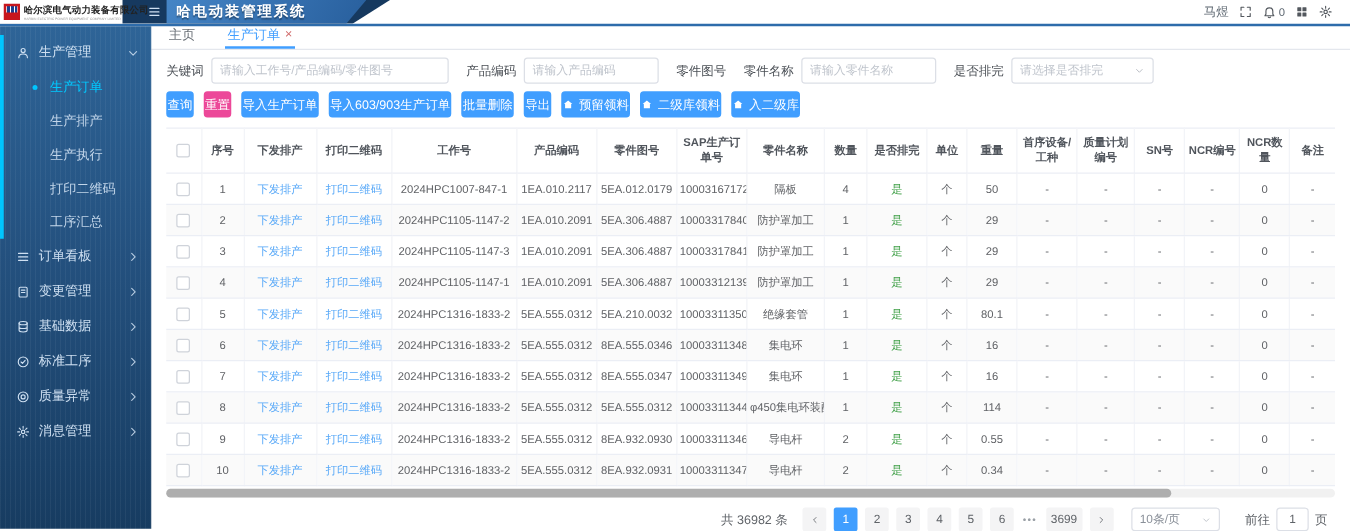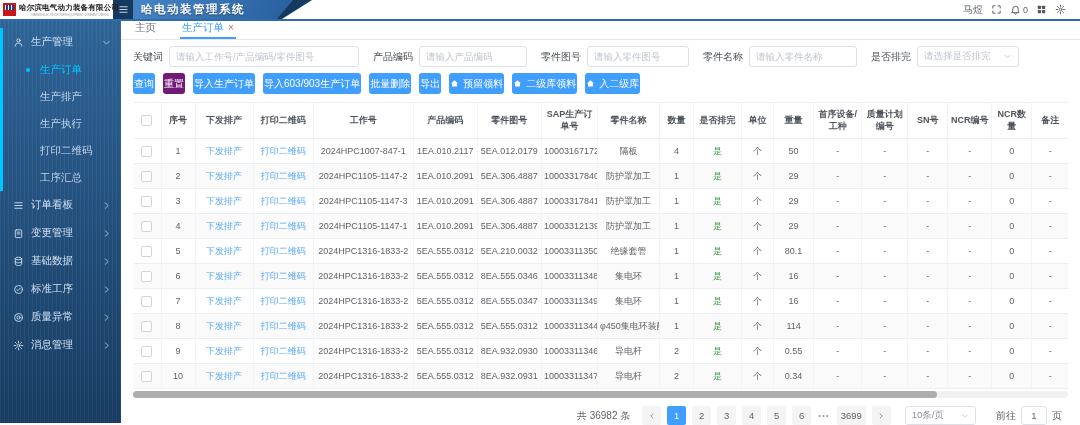--- a/index.html
+++ b/index.html
@@ -6,22 +6,22 @@
   html,body { width:1080px; height:425px; overflow:hidden; background:#fff;
     font-family:"Liberation Sans","DejaVu Sans",sans-serif; }
   .icn { display:inline-flex; align-items:center; justify-content:center; }
   .icn svg { width:100%; height:100%; fill:none; stroke:currentColor; stroke-width:2;
     stroke-linecap:round; stroke-linejoin:round; }
 
   
   .topbar { position:relative; height:21px; background:#fff; border-bottom:2px solid #2e6cab; }
   .ribbon-dark { position:absolute; left:0; top:0; width:312px; height:100%;
     background:#16395f; clip-path:polygon(0 0,100% 0,calc(100% - 30px) 100%,0 100%); }
-  .logo-box { position:absolute; left:0; top:0; width:113px; height:100%; background:#fff;
-    display:flex; align-items:center; gap:3px; padding:1px 3px; z-index:3;text-align:right; }
+  .logo-box { position:absolute; left:0; top:0; width:98px; height:100%; background:#fff;
+    display:flex; align-items:center; gap:3px; padding:1px 3px; z-index:3; }
   .logo-mark { width:13px; height:13px; background:#c8161d; flex:0 0 auto; position:relative; }
   .logo-mark::after { content:""; position:absolute; left:2px; top:2px; right:2px; bottom:6px;
     background:repeating-linear-gradient(90deg,#fff 0 1px,#1b3f8f 1px 3px); }
   .logo-cn { font-size:7.5px; font-weight:bold; color:#222; white-space:nowrap; letter-spacing:.2px; }
   .logo-en { font-size:3px; color:#999; white-space:nowrap; transform:scale(.9); transform-origin:left; }
   .collapse { position:absolute; left:118px; top:4px; width:11px; height:11px; color:#cfe0f2; z-index:3; }
   .ribbon-light { position:absolute; left:133px; top:0; width:160px; height:100%; z-index:2;
     background:linear-gradient(120deg,#4585c6,#285f9d);
     clip-path:polygon(0 0,100% 0,calc(100% - 16px) 100%,0 100%);
     display:flex; align-items:center; padding-left:8px; }
@@ -74,21 +74,21 @@
   .select-box { height:21px; border:1px solid #dcdfe6; border-radius:3px; font-size:9.5px;
     color:#bfc4cc; display:flex; align-items:center; padding:0 6px; position:relative; cursor:pointer; }
   .select-box .icn { width:9px; height:9px; margin-left:auto; color:#b6bbc2; }
 
   
   .action-bar { display:flex; align-items:center; gap:8px; margin-top:6px; }
   .btn { height:21px; border:none; border-radius:3px; font-size:10px; color:#fff;
     padding:0 1px; cursor:pointer; display:inline-flex; align-items:center; gap:4px;
     font-family:inherit; white-space:nowrap; }
   .btn.primary { background:#409eff; }
-  .btn.warning { background:#701a75; }
+  .btn.warning { background:#ec4899; }
   .btn .icn { width:9px; height:9px; }
 
   
   .table-wrap { margin-top:8px; }
   table { border-collapse:collapse; table-layout:fixed; width:100%; }
   th, td { font-size:9px; text-align:center; border-bottom:1px solid #ebeef5;
     border-right:1px solid #f2f4f8; padding:2px 2px; overflow:hidden; white-space:nowrap; }
   th:last-child, td:last-child { border-right:none; }
   thead th { color:#50555c; font-weight:bold; height:36px; border-top:1px solid #ebeef5;
     line-height:1.3; white-space:normal; }
@@ -328,29 +328,28 @@
           <div class="filter-item">
             <span class="filter-label">关键词</span>
             <input class="filter-input" placeholder="请输入工作号/产品编码/零件图号" style="width: 190px;">
           </div>
           <div class="filter-item">
             <span class="filter-label">产品编码</span>
             <input class="filter-input" placeholder="请输入产品编码" style="width: 108px;">
           </div>
           <div class="filter-item">
             <span class="filter-label">零件图号</span>
-            <input class="filter-input" placeholder="请输入零件图号" style="width: 102px;">
           </div>
           <div class="filter-item">
             <span class="filter-label">零件名称</span>
             <input class="filter-input" placeholder="请输入零件名称" style="width: 108px;">
           </div>
           <div class="filter-item">
             <span class="filter-label">是否排完</span>
-            <div class="select-box" style="width: 102px;">
+            <div class="select-box" style="width: 114px;">
               <span>请选择是否排完</span>
               <span class="icn">
                 <svg viewBox="0 0 24 24">
                   <path d="M6 9.5l6 6 6-6"></path>
                 </svg>
               </span>
             </div>
           </div>
         </div>
       <div class="action-bar">

